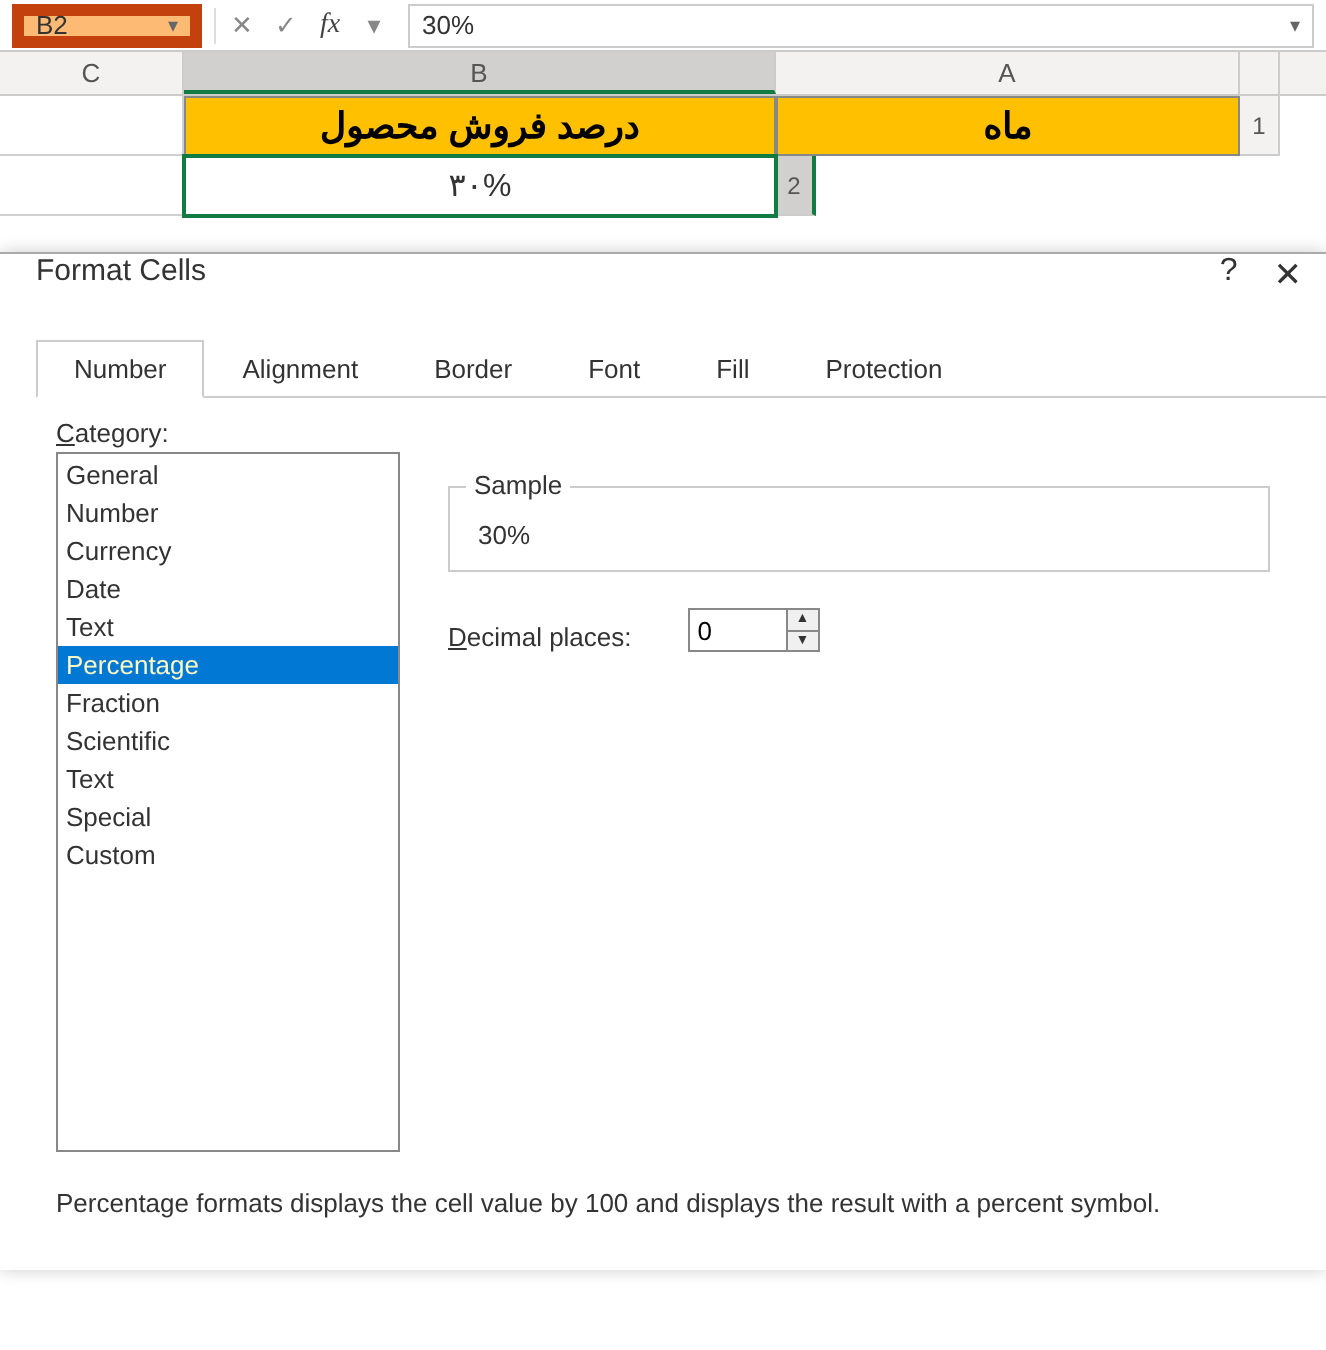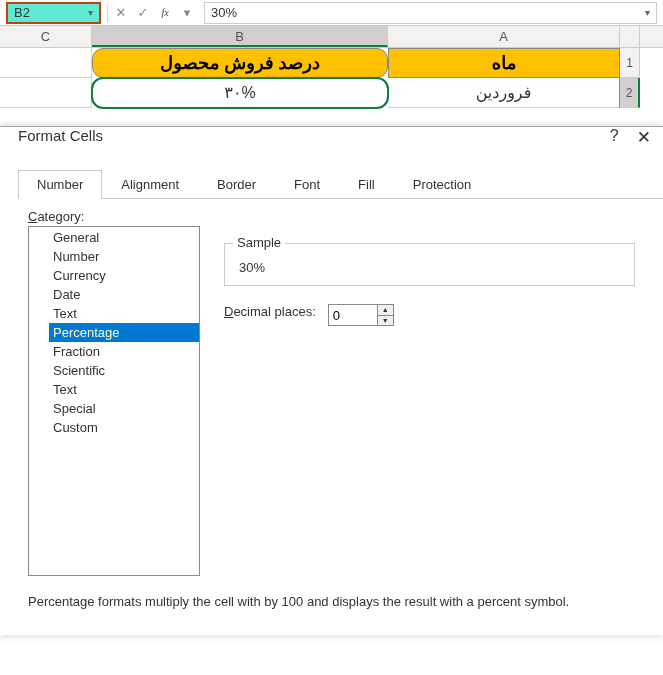--- a/index.html
+++ b/index.html
@@ -1,24 +1,24 @@
 <!DOCTYPE html>
 <html><head>
 <meta charset="utf-8">
 <style>
 * { box-sizing: border-box; margin: 0; padding: 0; font-family: "Segoe UI", Tahoma, sans-serif; }
 body { background: #fff; width: 663px; height: 675px; overflow: hidden; font-size: 13px; color: #333; }
 
 
 .formula-bar { display: flex; align-items: center; height: 26px; border-bottom: 1px solid #ccc; background: #fff; }
-.name-box { width: 95px; height: 22px; border: 2px solid #c2410c; margin: 0 4px 0 6px; display: flex; align-items: center; padding: 0 6px; justify-content: space-between; background: #5eead4; }
+.name-box { width: 95px; height: 22px; border: 6px solid #c2410c; margin: 0 4px 0 6px; display: flex; align-items: center; padding: 0 6px; justify-content: space-between; background: #fdba74; }
 .name-box .chev { font-size: 10px; color: #666; }
 .fb-btn { width: 22px; height: 22px; display: flex; align-items: center; justify-content: center; color: #888; font-size: 13px; }
 .fb-sep { width: 1px; height: 18px; background: #ddd; margin: 0 2px; }
-.fx { font-style: italic; font-family: "Times New Roman", serif; font-size: 10px; color: #444; }
+.fx { font-style: italic; font-family: "Times New Roman", serif; font-size: 14px; color: #444; }
 .formula-input { flex: 1; height: 22px; border: 1px solid #ccc; margin: 0 6px; padding: 0 6px; display: flex; align-items: center; background: #fff; justify-content: space-between; }
 .formula-input .chev { font-size: 10px; color: #666; }
 
 
 .grid { position: relative; }
 .col-headers { display: flex; height: 22px; background: #f3f2f1; border-bottom: 1px solid #ccc; }
 .col-h { text-align: center; line-height: 22px; border-right: 1px solid #ccc; color: #555; font-size: 13px; background: #f3f2f1; }
 .col-c { width: 92px; }
 .col-b { width: 296px; }
 .col-a { width: 232px; }
@@ -27,21 +27,21 @@
 .grid-row { display: flex; }
 .row-h { width: 20px; background: #f3f2f1; border-right: 1px solid #ccc; border-bottom: 1px solid #ccc; text-align: center; color: #555; font-size: 12px; display: flex; align-items: center; justify-content: center; }
 .row-h.sel { background: #d2d0ce; border-right: 2px solid #107c41; }
 .cell { border-right: 1px solid #d0d0d0; border-bottom: 1px solid #d0d0d0; display: flex; align-items: center; justify-content: center; font-size: 15px; }
 
 .r1 { height: 30px; }
 .r2 { height: 30px; }
 
 .hdr-cell { background: #ffc000; font-weight: bold; font-size: 18px; color: #000; font-family: Tahoma, sans-serif; border: 1px solid #888; }
 .data-cell { font-size: 16px; font-family: Tahoma, sans-serif; }
-.col-b.hdr-cell, .col-b.data-cell { border-left: 1px solid #888; border-right: 1px solid #888; border-radius: 11px; }
+.col-b.hdr-cell, .col-b.data-cell { border-left: 1px solid #888; border-right: 1px solid #888; }
 .col-a.hdr-cell, .col-a.data-cell { border-right: 1px solid #888; }
 
 .selected-cell { outline: 2px solid #107c41; outline-offset: -1px; position: relative; }
 
 
 .dialog { position: absolute; left: 0; top: 126px; width: 663px; background: #fff; border-top: 1px solid #aaa; box-shadow: 0 0 8px rgba(0,0,0,0.2); }
 .dlg-title { display: flex; height: 34px; padding: 0 12px 0 18px; font-size: 15px; }
 .dlg-title .spacer { flex: 1; }
 .dlg-title .help { font-size: 16px; color: #333; margin-right: 18px; cursor: pointer; }
 .dlg-title .close { font-size: 17px; color: #333; cursor: pointer; font-weight: 300; }
@@ -49,29 +49,29 @@
 .tabs { display: flex; margin: 8px 0 0 18px; border-bottom: 1px solid #ccc; }
 .tab { padding: 6px 18px; font-size: 13px; color: #333; cursor: pointer; border: 1px solid transparent; border-bottom: none; position: relative; top: 1px; }
 .tab.active { border-color: #ccc; background: #fff; border-bottom: 1px solid #fff; }
 
 .dlg-body { padding: 10px 28px 24px 28px; }
 .cat-label { font-size: 13px; margin-bottom: 2px; display: block; }
 .cat-label u { text-decoration: underline; }
 
 .body-flex { display: flex; gap: 24px; }
 .cat-list { width: 172px; height: 350px; border: 1px solid #888; background: #fff; overflow-y: scroll; font-size: 13px; padding: 1px 0; }
-.cat-item { padding: 1px 4px; cursor: pointer; line-height: 17px; margin-left: 20px; }
+.cat-item { padding: 1px 4px; cursor: pointer; line-height: 17px; }
 .cat-item.sel { background: #0078d4; color: #fef9c3; }
 
 .right-pane { flex: 1; padding-top: 17px; }
 .sample-box { border: 1px solid #ccc; border-radius: 0; padding: 16px 10px 10px 10px; position: relative; margin-bottom: 18px; }
 .sample-legend { position: absolute; top: -9px; left: 8px; background: #fff; padding: 0 4px; font-size: 13px; }
 .sample-val { font-size: 13px; padding-left: 4px; }
 
-.decimal-row { display: flex; align-items: flex-start; gap: 12px; }
+.decimal-row { display: flex; align-items: flex-end; gap: 28px; }
 .decimal-row label u { text-decoration: underline; }
 .spinner { display: flex; align-items: stretch; border: 1px solid #888; height: 22px; }
 .spinner input { width: 48px; border: none; padding: 0 4px; font-size: 13px; outline: none; }
 .spin-btns { display: flex; flex-direction: column; border-left: 1px solid #888; width: 16px; background: #f0f0f0; }
 .spin-btns div { flex: 1; font-size: 7px; text-align: center; line-height: 10px; cursor: pointer; color: #333; }
 .spin-btns div:first-child { border-bottom: 1px solid #888; }
 
 .desc { margin-top: 18px; font-size: 13px; color: #333; line-height: 1.3; }
 
 
@@ -114,21 +114,20 @@
   <div class="grid-row r1">
     <div class="cell col-c r1"></div>
     <div class="cell col-b r1 hdr-cell">درصد فروش محصول</div>
     <div class="cell col-a r1 hdr-cell">ماه</div>
     <div class="row-h r1">1</div>
   </div>
 
   <div class="grid-row r2">
     <div class="cell col-c r2"></div>
     <div class="cell col-b r2 data-cell selected-cell">۳۰%</div>
-    <div class="cell col-a r2 data-cell">فروردین</div>
     <div class="row-h r2 sel">2</div>
   </div>
 </div>
 
 <div class="dialog">
   <div class="dlg-title">
     <span>Format Cells</span>
     <span class="spacer"></span>
     <span class="help">?</span>
     <span class="close">✕</span>
@@ -172,15 +171,15 @@
             <input type="text" value="0" style="">
             <div class="spin-btns">
               <div>▲</div>
               <div>▼</div>
             </div>
           </div>
         </div>
       </div>
     </div>
 
-    <div class="desc">Percentage formats multiply the cell with by 100 and displays the result with a percent symbol.</div>
+    <div class="desc">Percentage formats displays the cell value by 100 and displays the result with a percent symbol.</div>
   </div>
 </div>
 
 </body></html>

